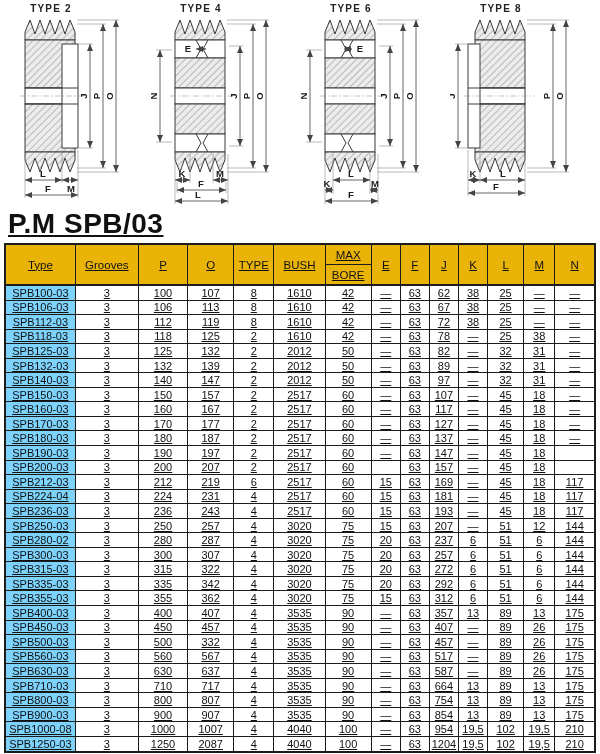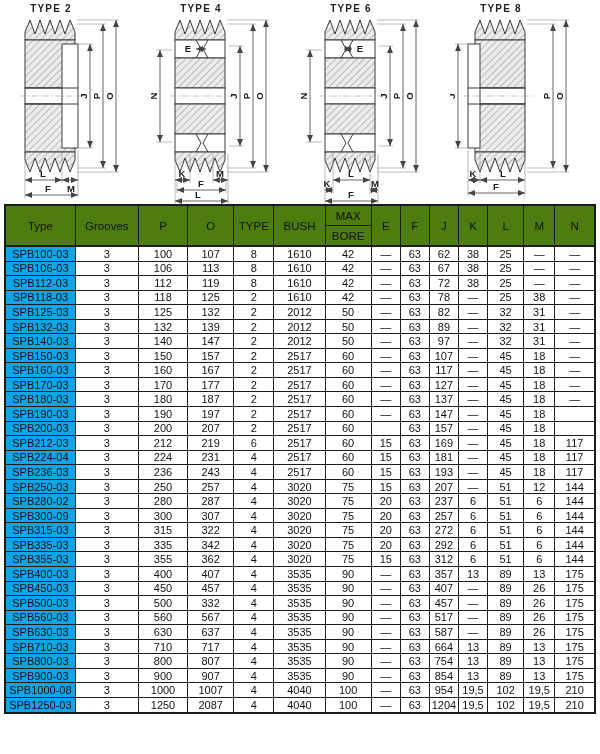--- a/index.html
+++ b/index.html
@@ -1,41 +1,41 @@
 <!DOCTYPE html>
 <html><head>
 <meta charset="utf-8">
 <style>
   html,body{margin:0;padding:0;background:#fff;}
   .page{position:relative;width:600px;height:754px;background:#ffffff;overflow:hidden;
-        font-family:"Liberation Sans",sans-serif;color:#111;}
+        font-family:"Liberation Sans",sans-serif;color:#111;text-decoration:underline;}
   
   .drawings{display:flex;width:600px;height:202px;margin-top:2px;}
   .drawings svg{width:150px;height:202px;display:block;}
   .drawtitle{font:bold 10px "Liberation Sans",sans-serif;letter-spacing:1.2px;fill:#222;}
   .hatched{fill:url(#hatch);stroke:#3a3a3a;stroke-width:1;}
   .plate{fill:#ffffff;stroke:#3a3a3a;stroke-width:1;}
   .bore{fill:#ffffff;stroke:#3a3a3a;stroke-width:1;}
   .slot{fill:none;stroke:#3a3a3a;stroke-width:1;}
   .dim{stroke:#555;stroke-width:0.9;fill:none;}
   .ext{stroke:#8a8a8a;stroke-width:0.6;}
   .cline{stroke:#999;stroke-width:0.6;stroke-dasharray:6 2 1.5 2;}
   .dimlabel{font:bold 9.5px "Liberation Sans",sans-serif;fill:#1a1a1a;}
   
   .title{margin:4px 0 3px 8px;font-size:28px;font-weight:bold;letter-spacing:0.5px;}
   
   .table-wrap{position:relative;margin:0 4px;}
   table.spec{border-collapse:collapse;table-layout:fixed;width:592px;
              border:2px solid #1c1c1c;}
   table.spec th,table.spec td{border:1px solid #1c1c1c;text-align:center;vertical-align:middle;
              padding:0;font-size:11px;line-height:12px;overflow:hidden;white-space:nowrap;}
-  table.spec thead th{background:#4d7c0f;font-weight:normal;font-size:11.5px;height:19px;}
+  table.spec thead th{background:#eab308;font-weight:normal;font-size:11.5px;height:19px;}
   table.spec thead{border-bottom:2px solid #1c1c1c;}
   table.spec td{height:13.55px;background:#ffffff;}
-  table.spec td.rowhead{background:#0ea5e9;}
+  table.spec td.rowhead{background:#7dd3fc;}
   .defsvg{position:absolute;width:0;height:0;}
 </style>
 </head>
 <body>
 
 <div class="page">
 
   <svg class="defsvg" aria-hidden="true">
     <defs>
       <pattern id="hatch" width="5" height="5" patternUnits="userSpaceOnUse" patternTransform="rotate(45)">
@@ -221,20 +221,21 @@
         <line class="dim" x1="18" y1="178" x2="30" y2="178" marker-start="url(#arrS)" marker-end="url(#arrE)"></line>
         <text class="dimlabel" x="23" y="175" text-anchor="middle">K</text>
         <line class="dim" x1="30" y1="178" x2="75" y2="178" marker-start="url(#arrS)" marker-end="url(#arrE)"></line>
         <text class="dimlabel" x="53" y="175" text-anchor="middle">L</text>
         <line class="dim" x1="18" y1="191" x2="75" y2="191" marker-start="url(#arrS)" marker-end="url(#arrE)"></line>
         <text class="dimlabel" x="46" y="188" text-anchor="middle">F</text>
       </g>
     </svg>
   </div>
 
+  <div class="title">P.M SPB/03</div>
 
   <div class="table-wrap">
     <table class="spec">
       <colgroup>
         <col style="width:70px">
           <col style="width:63px">
           <col style="width:49px">
           <col style="width:46px">
         <col style="width:40px">
           <col style="width:51px">
@@ -551,21 +552,21 @@
             <td>75</td>
             <td>20</td>
             <td>63</td>
             <td>237</td>
             <td>6</td>
             <td>51</td>
             <td>6</td>
             <td>144</td>
           </tr>
           <tr>
-            <td class="rowhead">SPB300-09</td>
+            <td class="rowhead">SPB300-03</td>
             <td>3</td>
             <td>300</td>
             <td>307</td>
             <td>4</td>
             <td>3020</td>
             <td>75</td>
             <td>20</td>
             <td>63</td>
             <td>257</td>
             <td>6</td>

